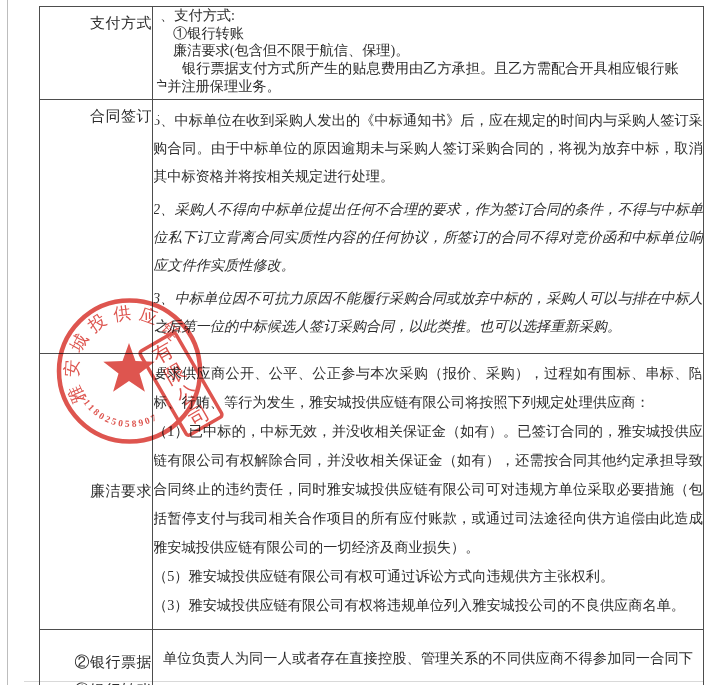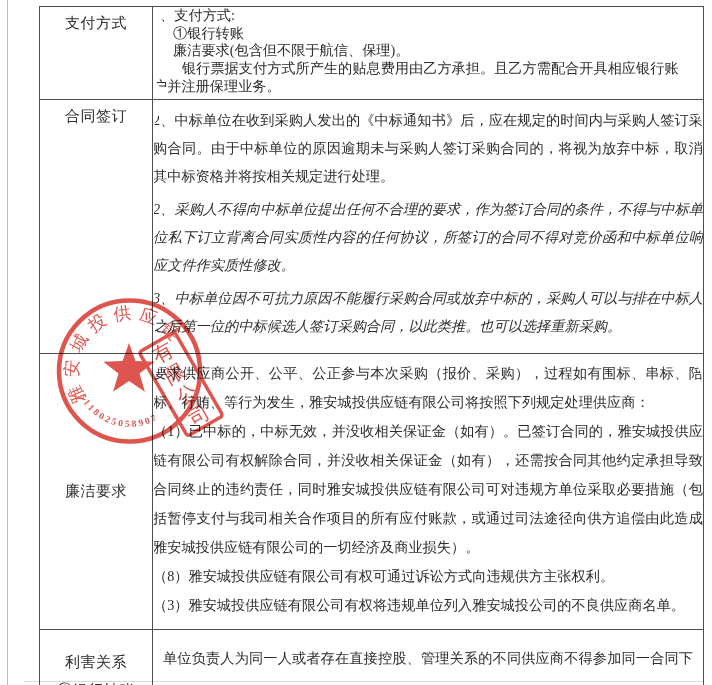--- a/index.html
+++ b/index.html
@@ -27,21 +27,21 @@
   }
   table.doc td{
     border:1px solid #4d4d4d;
     vertical-align:top;
     overflow:hidden;
     padding:0;
   }
   col.c-label{width:113px;}
   col.c-body{width:551px;}
   td.label{
-    text-align:center;
+    text-align:right;
     font-size:15px;
     letter-spacing:.5px;
   }
   td.label .lbl{line-height:15px;padding-top:9px;}
   tr.r3 td.label,
   tr.r4 td.label{vertical-align:middle;}
   tr.r3 td.label .lbl{padding-top:0;}
   tr.r4 td.label .lbl{padding-top:0;line-height:28px;}
   td.body{
     padding:1px 8px 0 9px;
@@ -96,40 +96,40 @@
         <div class="ln ind1">廉洁要求(包含但不限于航信、保理)。</div>
         <div class="ln ind2 bold">银行票据支付方式所产生的贴息费用由乙方承担。且乙方需配合开具相应银行账</div>
         <div class="ln bold">户并注册保理业务。</div>
       </td>
     </tr>
     <tr class="r2">
       <td class="label">
         <div class="lbl">合同签订</div>
       </td>
       <td class="body">
-        <div class="para">2、中标单位在收到采购人发出的《中标通知书》后，应在规定的时间内与采购人签订采购合同。由于中标单位的原因逾期未与采购人签订采购合同的，将视为放弃中标，取消其中标资格并将按相关规定进行处理。</div>
+        <div class="para">5、中标单位在收到采购人发出的《中标通知书》后，应在规定的时间内与采购人签订采购合同。由于中标单位的原因逾期未与采购人签订采购合同的，将视为放弃中标，取消其中标资格并将按相关规定进行处理。</div>
         <div class="para">2、采购人不得向中标单位提出任何不合理的要求，作为签订合同的条件，不得与中标单位私下订立背离合同实质性内容的任何协议，所签订的合同不得对竞价函和中标单位响应文件作实质性修改。</div>
         <div class="para">3、中标单位因不可抗力原因不能履行采购合同或放弃中标的，采购人可以与排在中标人之后第一位的中标候选人签订采购合同，以此类推。也可以选择重新采购。</div>
       </td>
     </tr>
     <tr class="r3">
       <td class="label">
         <div class="lbl">廉洁要求</div>
       </td>
       <td class="body">
         <div class="para">要求供应商公开、公平、公正参与本次采购（报价、采购），过程如有围标、串标、陪标、行贿、等行为发生，雅安城投供应链有限公司将按照下列规定处理供应商：</div>
         <div class="para">（1）已中标的，中标无效，并没收相关保证金（如有）。已签订合同的，雅安城投供应链有限公司有权解除合同，并没收相关保证金（如有），还需按合同其他约定承担导致合同终止的违约责任，同时雅安城投供应链有限公司可对违规方单位采取必要措施（包括暂停支付与我司相关合作项目的所有应付账款，或通过司法途径向供方追偿由此造成雅安城投供应链有限公司的一切经济及商业损失）。</div>
-        <div class="para">（8）雅安城投供应链有限公司有权可通过诉讼方式向违规供方主张权利。</div>
+        <div class="para">（5）雅安城投供应链有限公司有权可通过诉讼方式向违规供方主张权利。</div>
         <div class="para">（3）雅安城投供应链有限公司有权将违规单位列入雅安城投公司的不良供应商名单。</div>
       </td>
     </tr>
     <tr class="r4">
       <td class="label">
         <div class="lbl">
-          <div>利害关系</div>
+          <div>②银行票据</div>
           <div>①银行转账</div>
         </div>
       </td>
       <td class="body">
         <div class="para">单位负责人为同一人或者存在直接控股、管理关系的不同供应商不得参加同一合同下的采购项目。否则，其响应文件作为无效处理。</div>
       </td>
     </tr>
   </tbody>
     </table>
 

